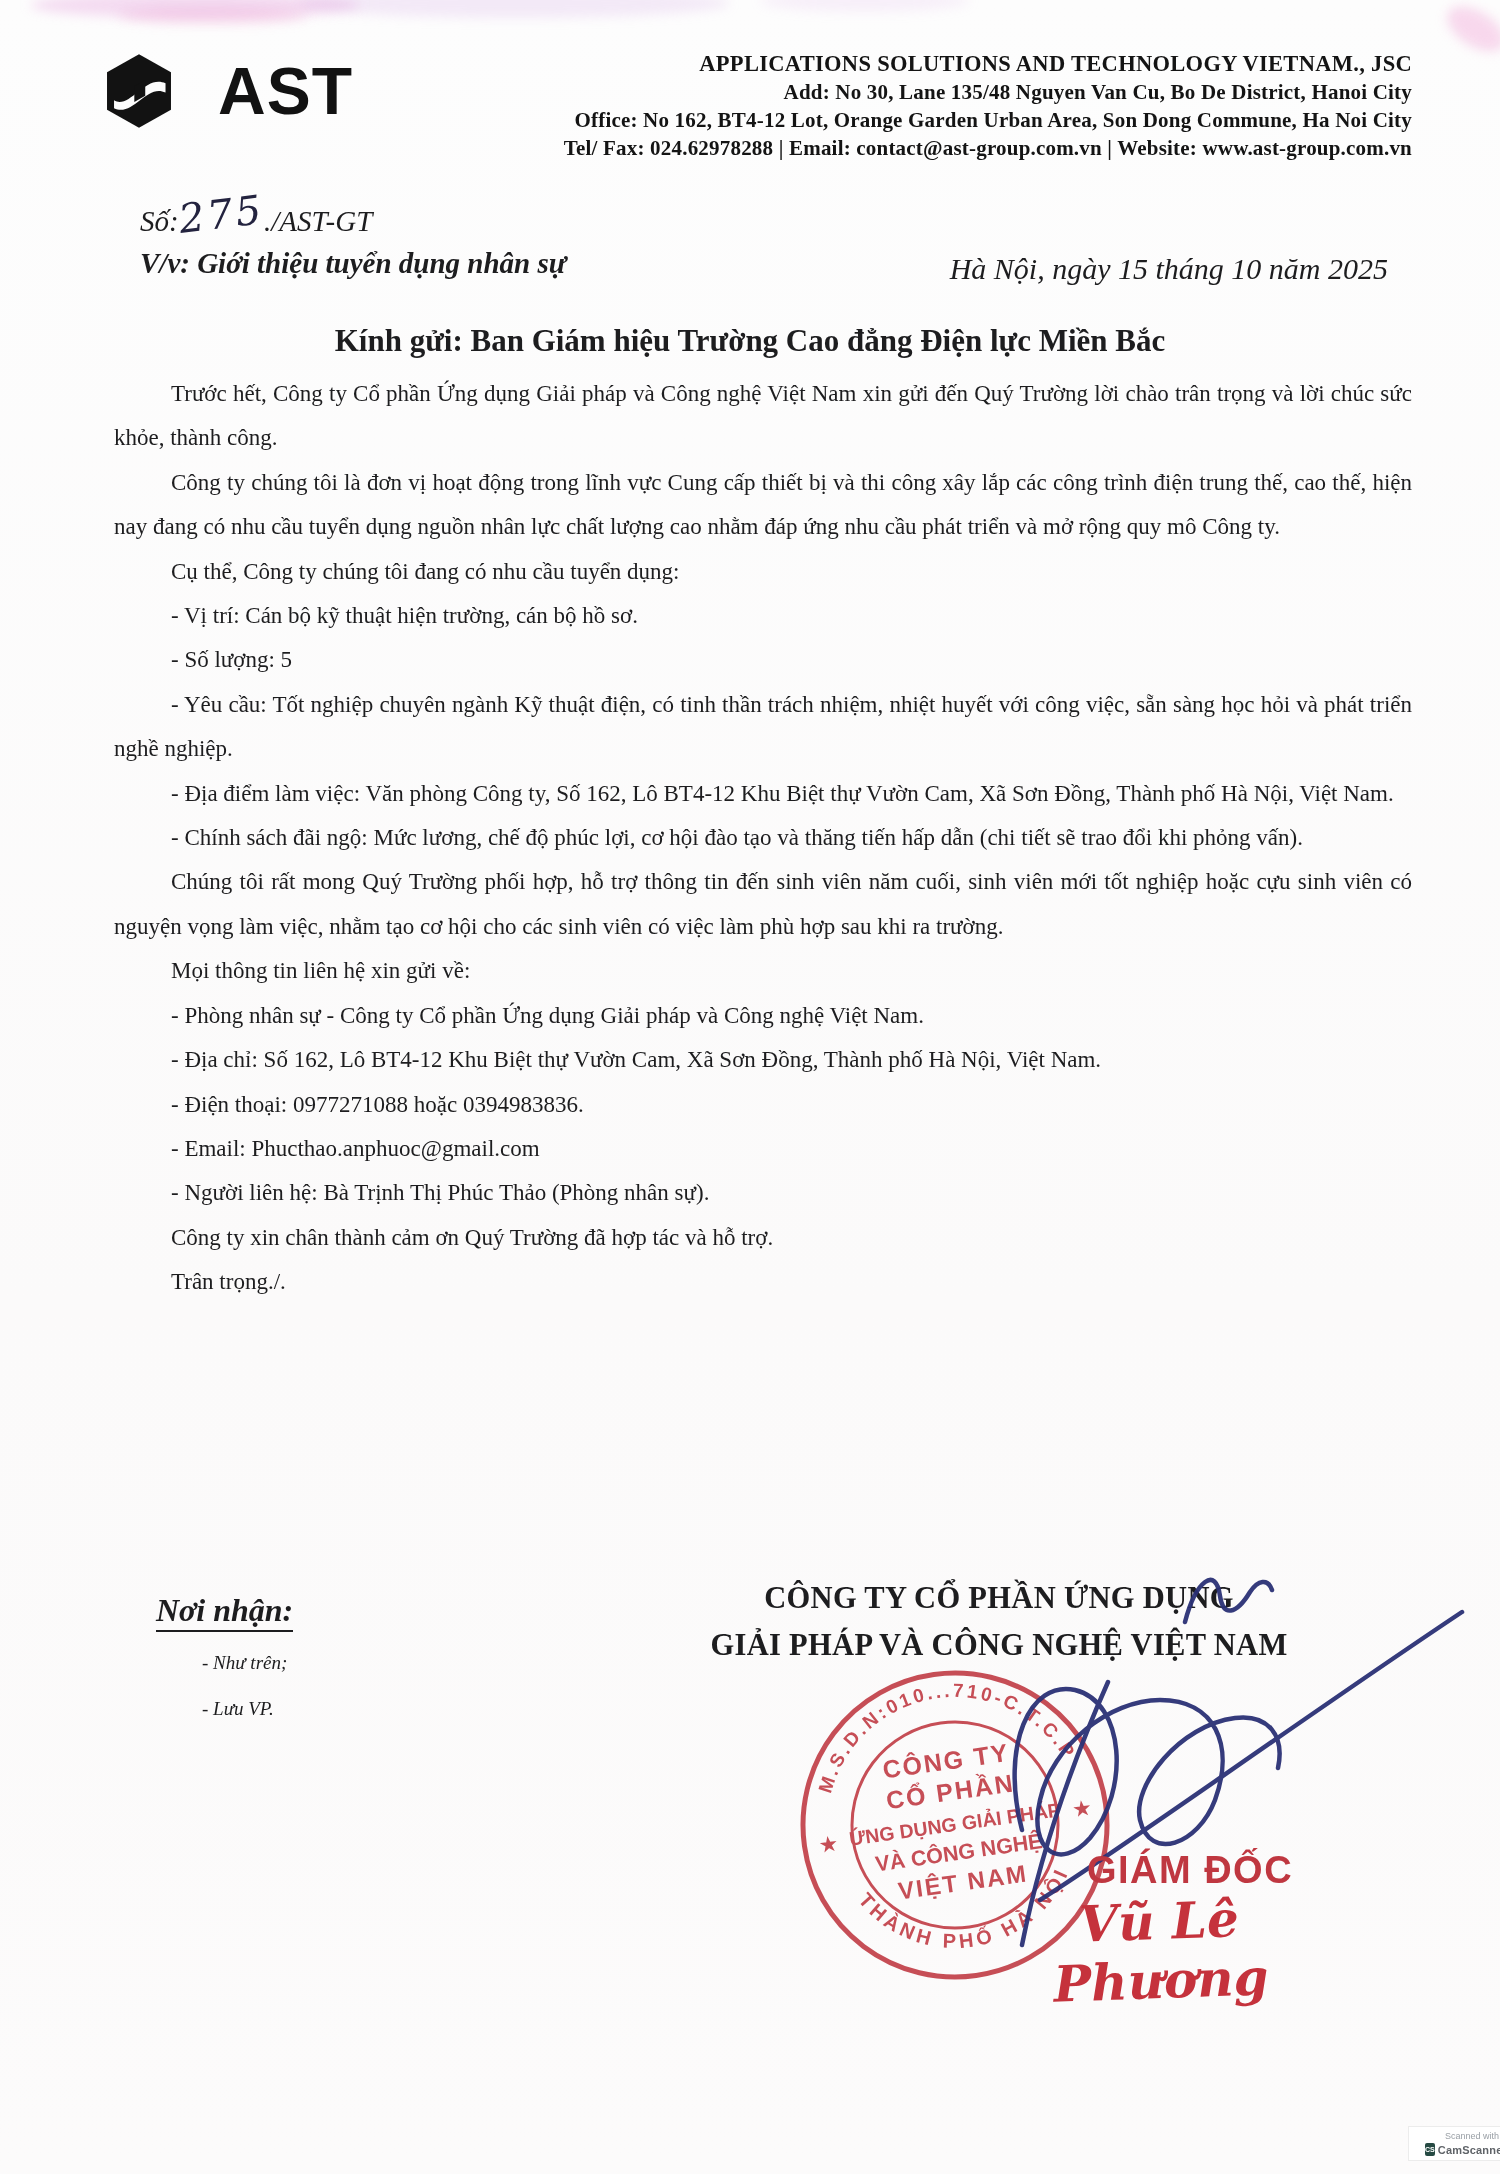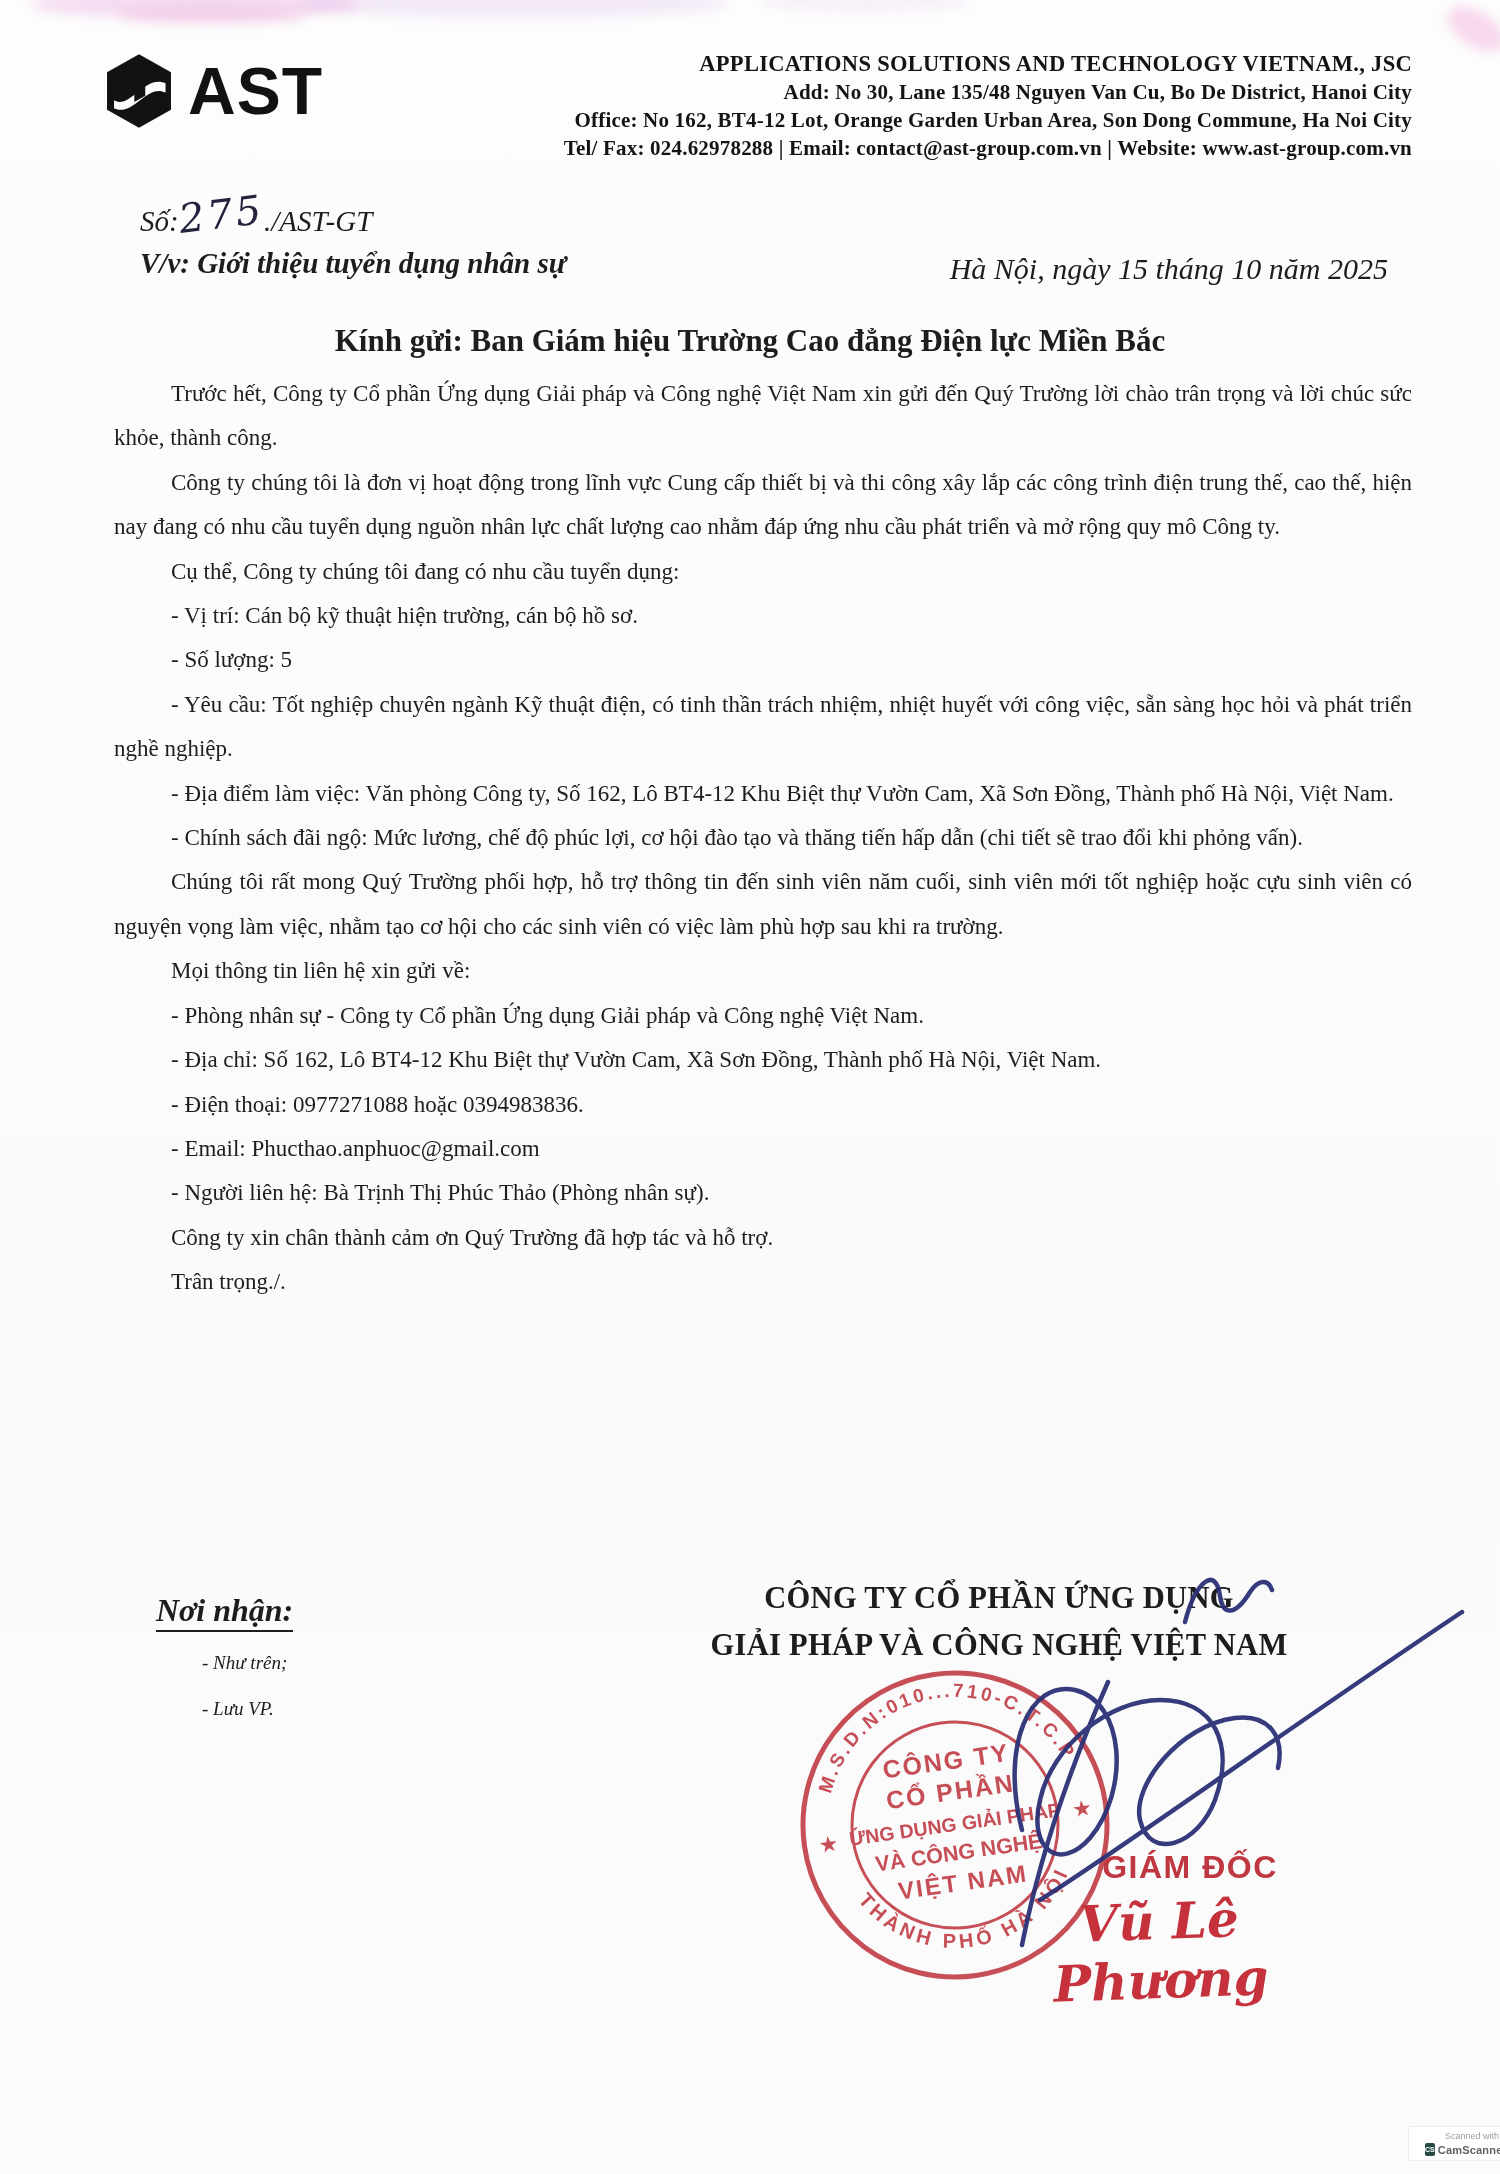--- a/index.html
+++ b/index.html
@@ -11,21 +11,21 @@
   }
   
   .smudge { position:absolute; border-radius:50%; filter:blur(6px); pointer-events:none; }
   .smudge.s1 { left:30px; top:-8px; width:330px; height:26px; background:rgba(224,132,211,.28); }
   .smudge.s2 { left:300px; top:-12px; width:430px; height:30px; background:rgba(198,142,221,.18); }
   .smudge.s3 { left:118px; top:8px; width:190px; height:16px; background:rgba(231,122,192,.22); }
   .smudge.s4 { left:1444px; top:12px; width:64px; height:34px; background:rgba(236,128,198,.30); transform:rotate(32deg); }
   .smudge.s5 { left:760px; top:-10px; width:210px; height:22px; background:rgba(210,150,225,.13); }
 
   
-  .logo { position:absolute; left:100px; top:52px; display:flex; align-items:center; }
+  .logo { position:absolute; left:100px; top:52px; display:flex; align-items:center;gap:30px; }
   .logo-icon { width:78px; height:78px; }
   .logo-text {
     font-family:"Liberation Sans", sans-serif; font-weight:bold; font-size:66px;
     letter-spacing:1px; color:#121212; margin-left:10px; line-height:78px;
   }
   .header-info {
     position:absolute; left:340px; right:88px; top:50px;
     text-align:right; font-weight:bold; color:#141414;
   }
   .header-info .h-name { font-size:22.5px; line-height:28px; letter-spacing:.3px; }
@@ -61,21 +61,21 @@
   .recipients { position:absolute; left:202px; top:1640px; font-size:19px; font-style:italic; line-height:46px; }
   .company-block {
     position:absolute; left:619px; top:1575px; width:760px; text-align:center;
     font-size:30.5px; font-weight:bold; line-height:47px; letter-spacing:.3px;
   }
   .stamp { position:absolute; left:775px; top:1645px; opacity:.88; }
   .stamp text { font-family:"Liberation Sans", sans-serif; font-weight:bold; fill:#bf3740; }
   .signature-svg { position:absolute; left:850px; top:1545px; }
   .signer-title {
     position:absolute; left:1080px; top:1849px; width:220px; text-align:center;
-    font-family:"Liberation Sans", sans-serif; font-weight:bold; font-size:32px;
+    font-family:"Liberation Sans", sans-serif; font-weight:bold; font-size:38px;
     letter-spacing:1.5px; color:#bf3740;
   }
   .signer-name {
     position:absolute; left:980px; top:1892px; width:360px; text-align:center;
     font-size:50px; font-weight:bold; font-style:italic; color:#c5323c;
     transform:rotate(-2deg);
     font-family:"DejaVu Serif", serif;
   }
 
   

